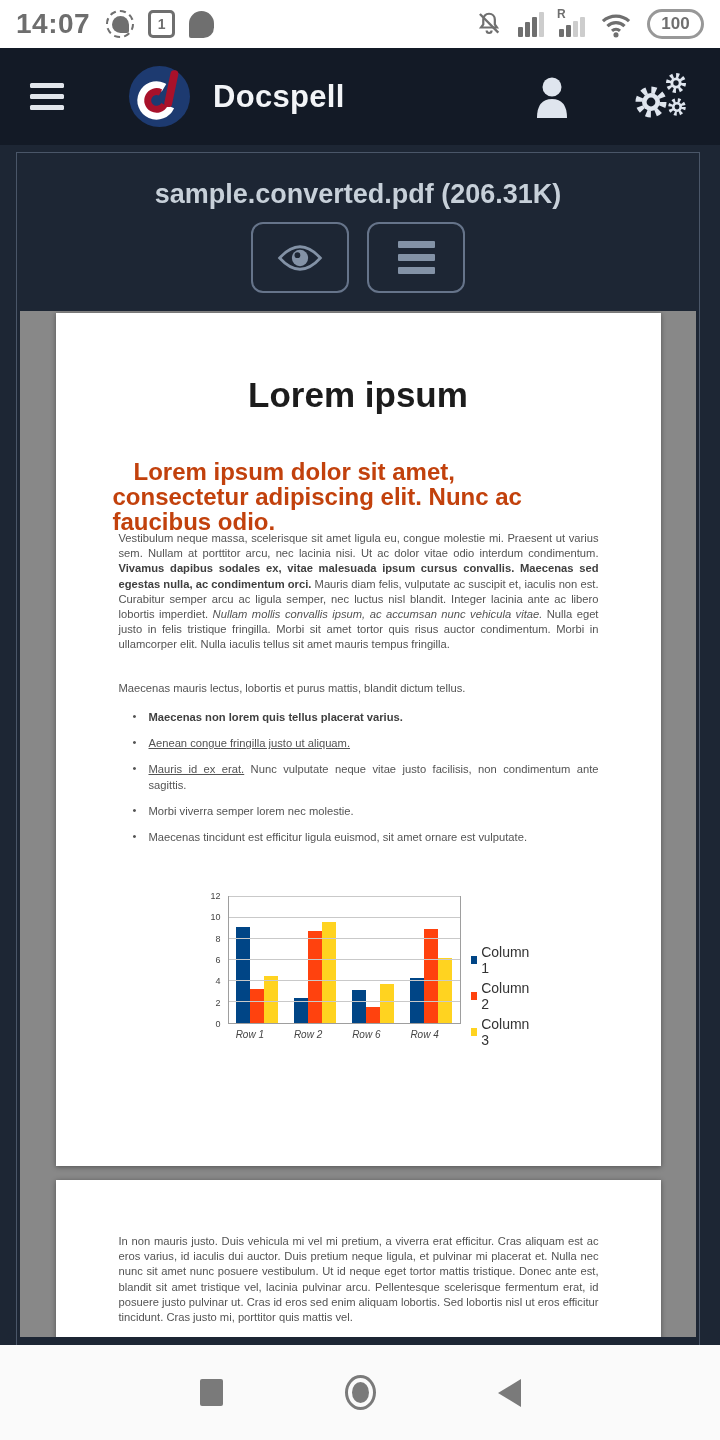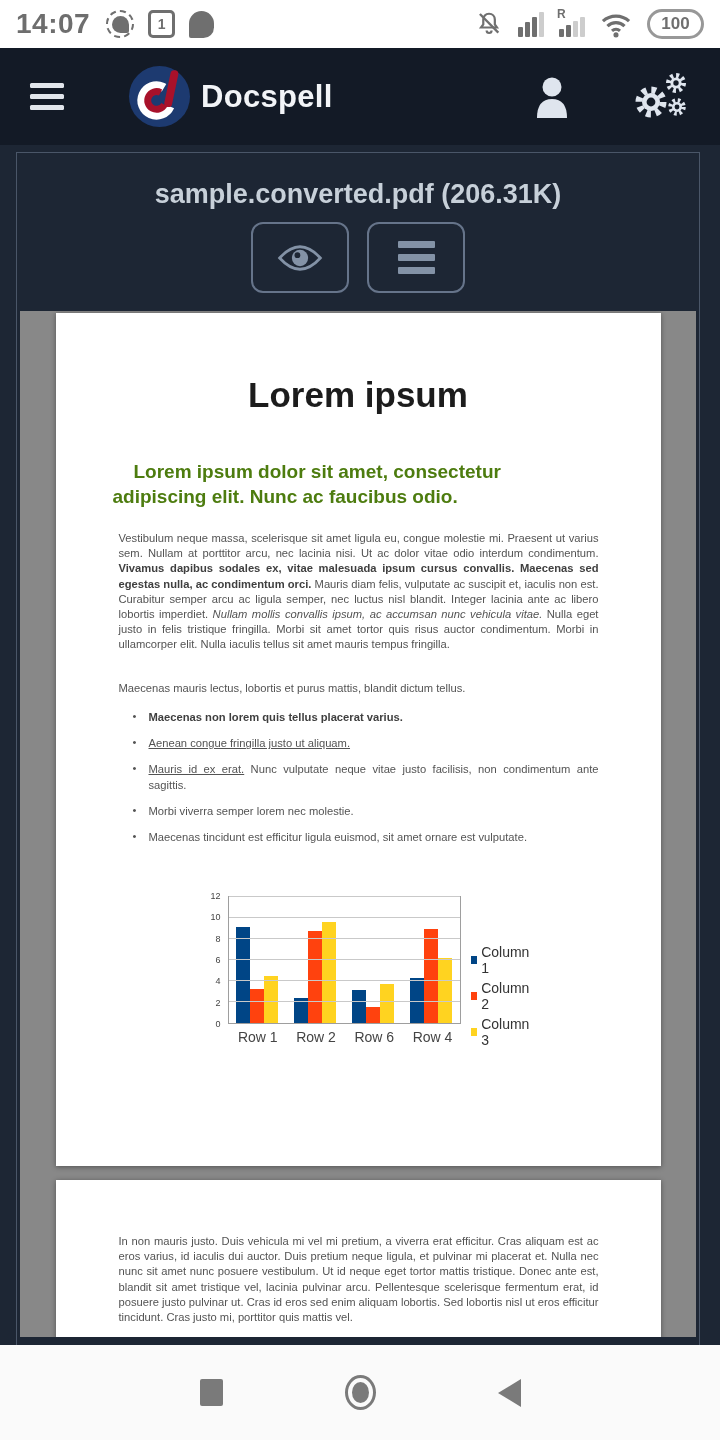--- a/index.html
+++ b/index.html
@@ -24,21 +24,21 @@
   .roam { position:relative; padding-top:2px; }
   .roam .r-lab { position:absolute; top:-4px; left:-2px; font-size:12px; font-weight:700; color:#6f6f6f; }
   .battery { min-width:57px; height:30px; border:3px solid #989898; border-radius:15px;
     display:flex; align-items:center; justify-content:center; font-size:17px; font-weight:700; color:#6f6f6f; padding:0 6px; }
 
   
   .app-header { position:absolute; top:48px; left:0; width:720px; height:97px; background:#131a26;
     display:flex; align-items:center; padding:0 30px; }
   .hamburger { width:34px; display:flex; flex-direction:column; gap:6px; cursor:pointer; }
   .hamburger i { display:block; height:5px; background:#e2e6ec; border-radius:1.5px; }
-  .brand { display:flex; align-items:center; gap:10px; margin-left:64px; }
+  .brand { display:flex; align-items:center; gap:22px; margin-left:64px; }
   .brand-title { color:#f2f4f7; font-size:31px; font-weight:700; letter-spacing:0.3px; }
   .header-right { margin-left:auto; display:flex; align-items:center; gap:62px; }
 
   
   .content { position:absolute; top:145px; left:0; width:720px; height:1200px; background:#1d2634; }
   .detail-panel { position:absolute; left:16px; top:7px; width:684px; height:1193px;
     border:1px solid #4a5668; border-bottom:none; background:#1d2634; }
   .file-title { margin-top:26px; text-align:center; color:#c7d0d9; font-size:27px; font-weight:700; }
   .actions { margin-top:12px; display:flex; justify-content:center; gap:18px; }
   .act-btn { width:98px; height:71px; background:transparent; border:2px solid #66748a; border-radius:12px;
@@ -47,22 +47,22 @@
   .bars-icon i { display:block; width:37px; height:7px; background:#8392a6; border-radius:1px; }
 
   
   .viewer { position:absolute; left:3px; right:3px; top:158px; bottom:8px; background:#888888; overflow:hidden; }
   .pdf-page { width:605px; margin:0 auto; background:#ffffff; position:relative; overflow:hidden;
     box-shadow:0 1px 5px rgba(0,0,0,0.4); color:#4e4e4e; }
   .page1 { margin-top:2px; height:853px; }
   .page2 { margin-top:14px; height:400px; }
   .doc-h1 { position:absolute; top:62px; left:0; right:0; text-align:center;
     font-size:35px; font-weight:700; color:#1c1c1c; }
-  .doc-h2 { position:absolute; top:146px; left:57px; right:76px; font-size:19px; font-weight:700;
-    color:#4d7c0f; line-height:25px; text-indent:21px; }
+  .doc-h2 { position:absolute; top:146px; left:57px; right:76px; font-size:24px; font-weight:700;
+    color:#c2410c; line-height:25px; text-indent:21px; }
   .doc-body { font-size:11.2px; line-height:15.2px; text-align:justify; color:#535353; }
   .p1 { position:absolute; top:218px; left:63px; right:62px; }
   .p2 { position:absolute; top:368px; left:63px; right:62px; }
   .p3 { position:absolute; top:54px; left:63px; right:62px; }
   .seg-b { font-weight:700; color:#3f3f3f; }
   .seg-i { font-style:italic; }
   .seg-u { text-decoration:underline; }
   .bullets { position:absolute; top:397px; left:93px; right:62px; list-style:none; }
   .bullets li { position:relative; margin-bottom:11px; }
   .bullets li::before { content:"\2022"; position:absolute; left:-16px; top:-1px; color:#555; }
@@ -71,21 +71,21 @@
   .chart { position:absolute; top:576px; left:148px; width:322px; height:162px; background:#fff; }
   .chart-y-axis { position:absolute; left:0; top:7px; width:20px; height:128px; }
   .ytick { position:absolute; right:3px; transform:translateY(50%); font-size:9px; color:#444; }
   .chart-plot { position:absolute; left:24px; top:7px; width:233px; height:128px;
     border:1px solid #9e9e9e; background:#fff; }
   .gridline { position:absolute; left:0; right:0; height:1px; background:#c9c9c9; }
   .chart-bars { position:absolute; left:0; right:0; top:0; bottom:0; display:flex; justify-content:space-around; align-items:flex-end; }
   .bar-group { display:flex; align-items:flex-end; width:42px; height:100%; }
   .bar { flex:1 1 14px; }
   .chart-x-axis { position:absolute; left:24px; top:140px; width:233px; display:flex; justify-content:space-around; }
-  .xtick { font-size:14px; color:#444; width:42px; text-align:right; }
+  .xtick { font-size:10px; color:#444; width:42px; text-align:left;font-style:italic; }
   .chart-legend { position:absolute; left:267px; top:55px; display:flex; flex-direction:column; gap:4px; }
   .legend-row { display:flex; align-items:center; gap:4px; }
   .legend-swatch { width:8px; height:8px; display:inline-block; }
   .legend-label { font-size:14px; color:#333; }
 
   
   .android-nav { position:absolute; top:1345px; left:0; width:720px; height:95px; background:#fafafa;
     display:flex; align-items:center; justify-content:center; gap:122px; }
   .nav-recents { width:23px; height:27px; background:#7a7a7a; border-radius:2px; cursor:pointer; }
   .nav-home { width:31px; height:35px; border:3px solid #7a7a7a; border-radius:50%;

